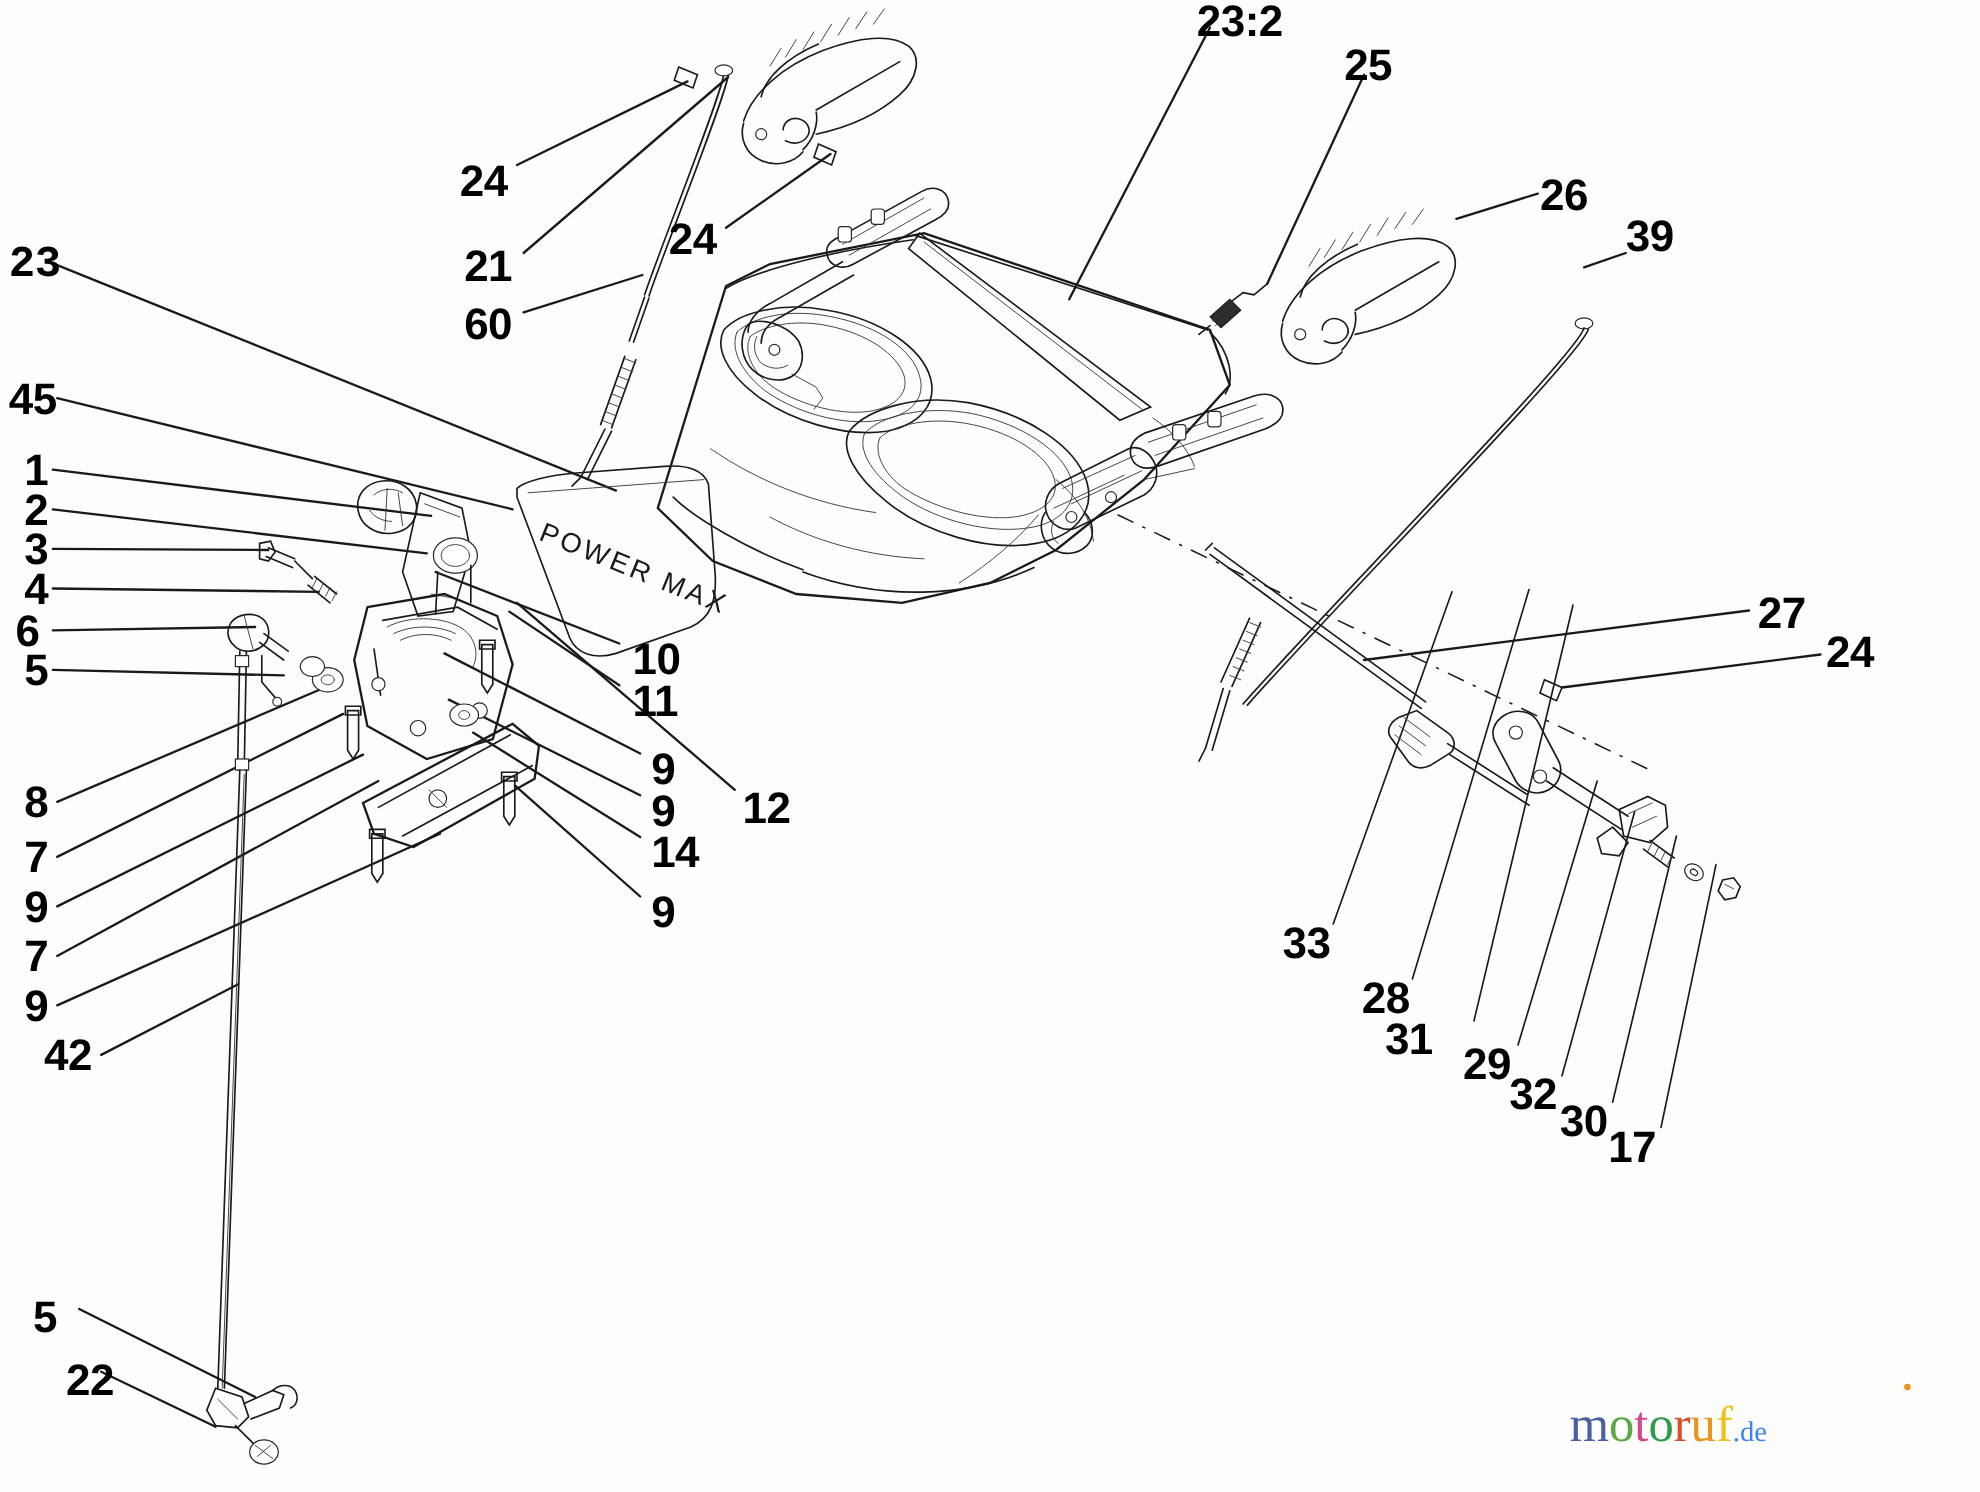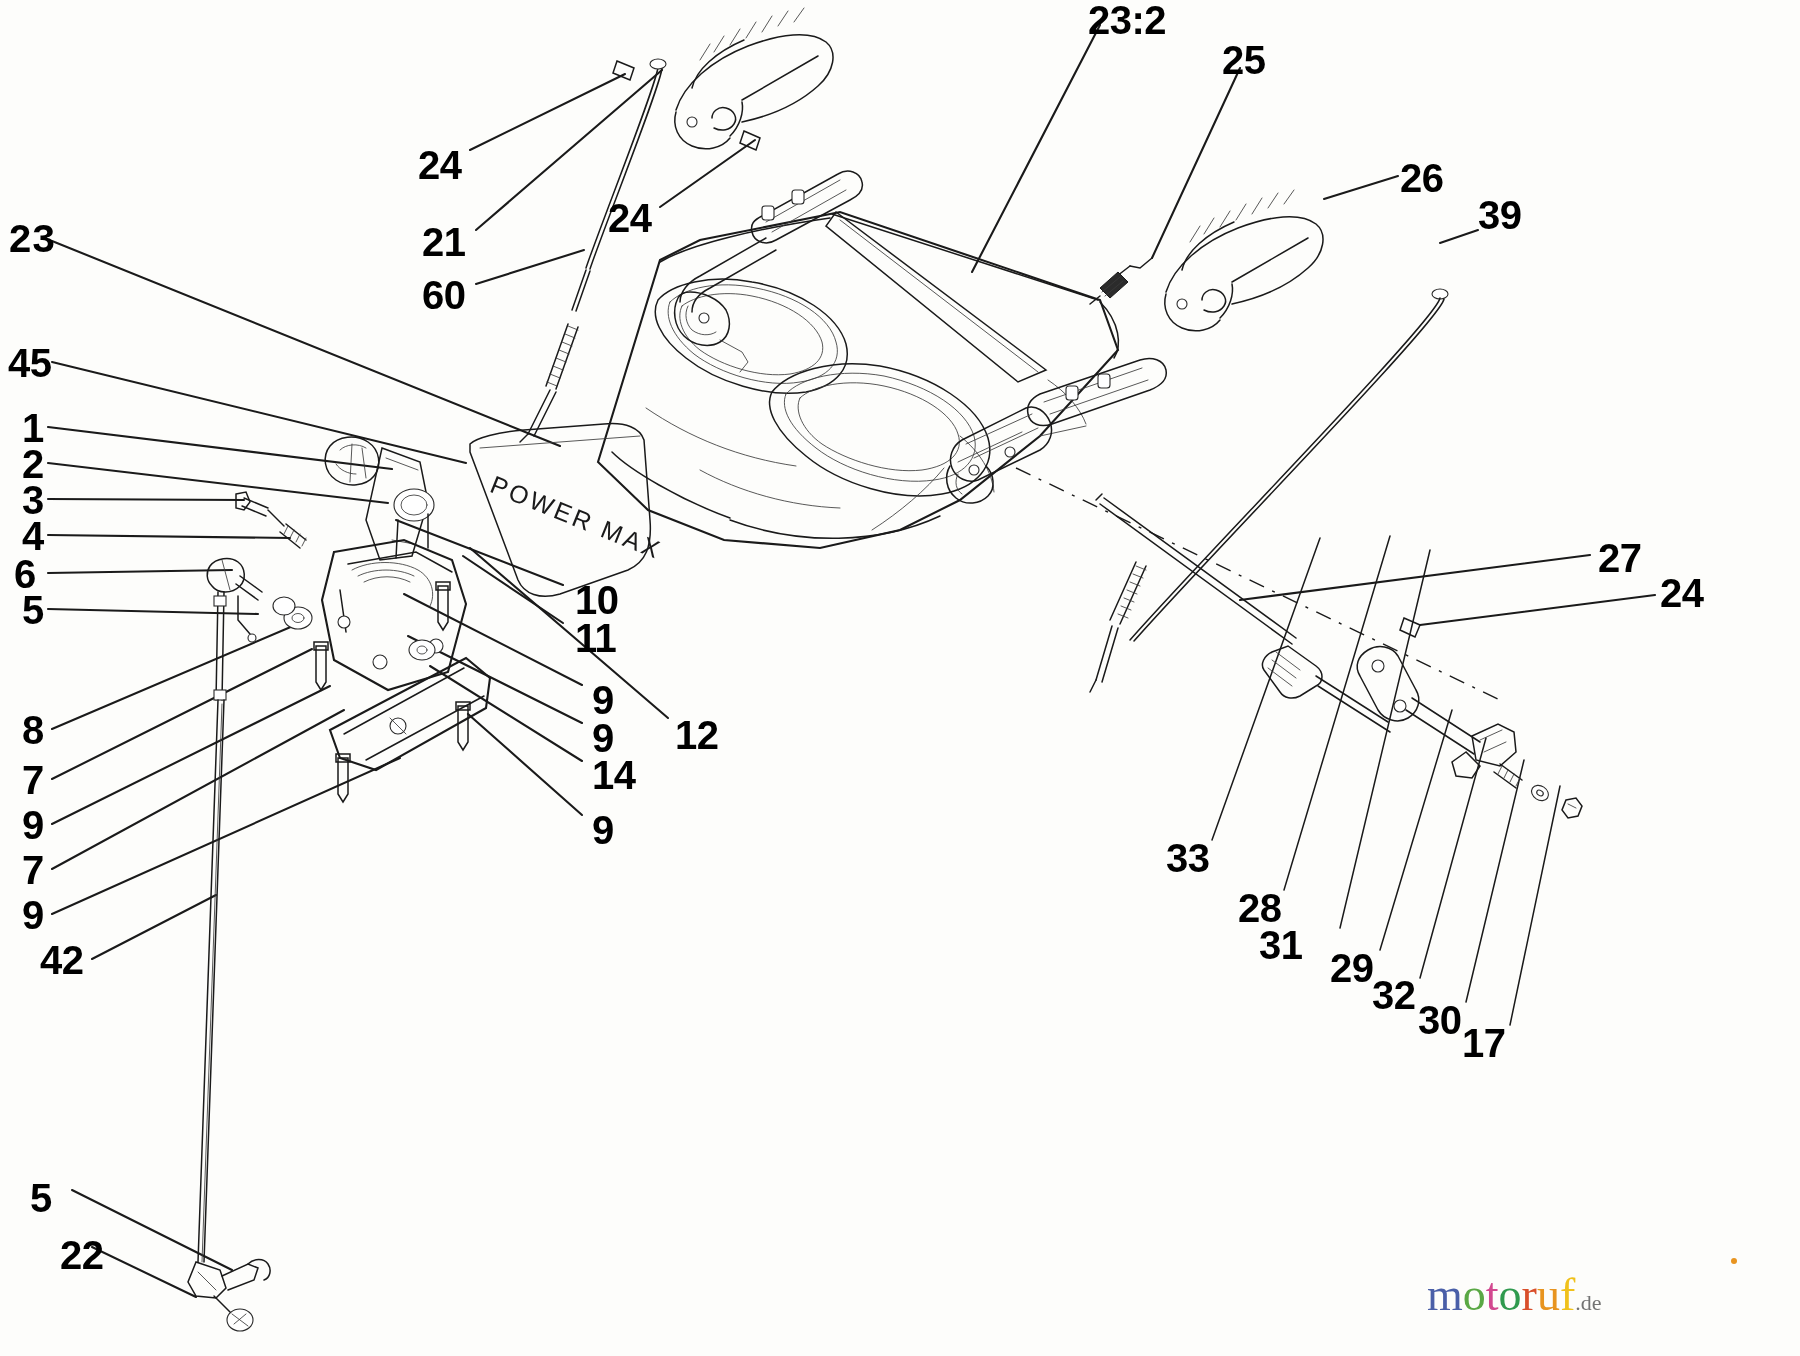--- a/index.html
+++ b/index.html
@@ -41,21 +41,21 @@
     line-height: 1;
     white-space: nowrap;
   }
   .brand-logo .l1 { color: #4a5fa8; }
   .brand-logo .l2 { color: #5aa845; }
   .brand-logo .l3 { color: #d2488f; }
   .brand-logo .l4 { color: #2f9a4e; }
   .brand-logo .l5 { color: #d94f2b; }
   .brand-logo .l6 { color: #e8941f; }
   .brand-logo .l7 { color: #f0c11b; }
-  .brand-logo .ldot { font-size: 22px; color: #737373; }
+  .brand-logo .ldot { font-size: 26px; color: #3b82f6; }
   .deco-dot {
     position: absolute;
     left: 1731px;
     top: 1258px;
     width: 6px;
     height: 6px;
     border-radius: 50%;
     background: #e8941f;
   }
   .powermax-label {

